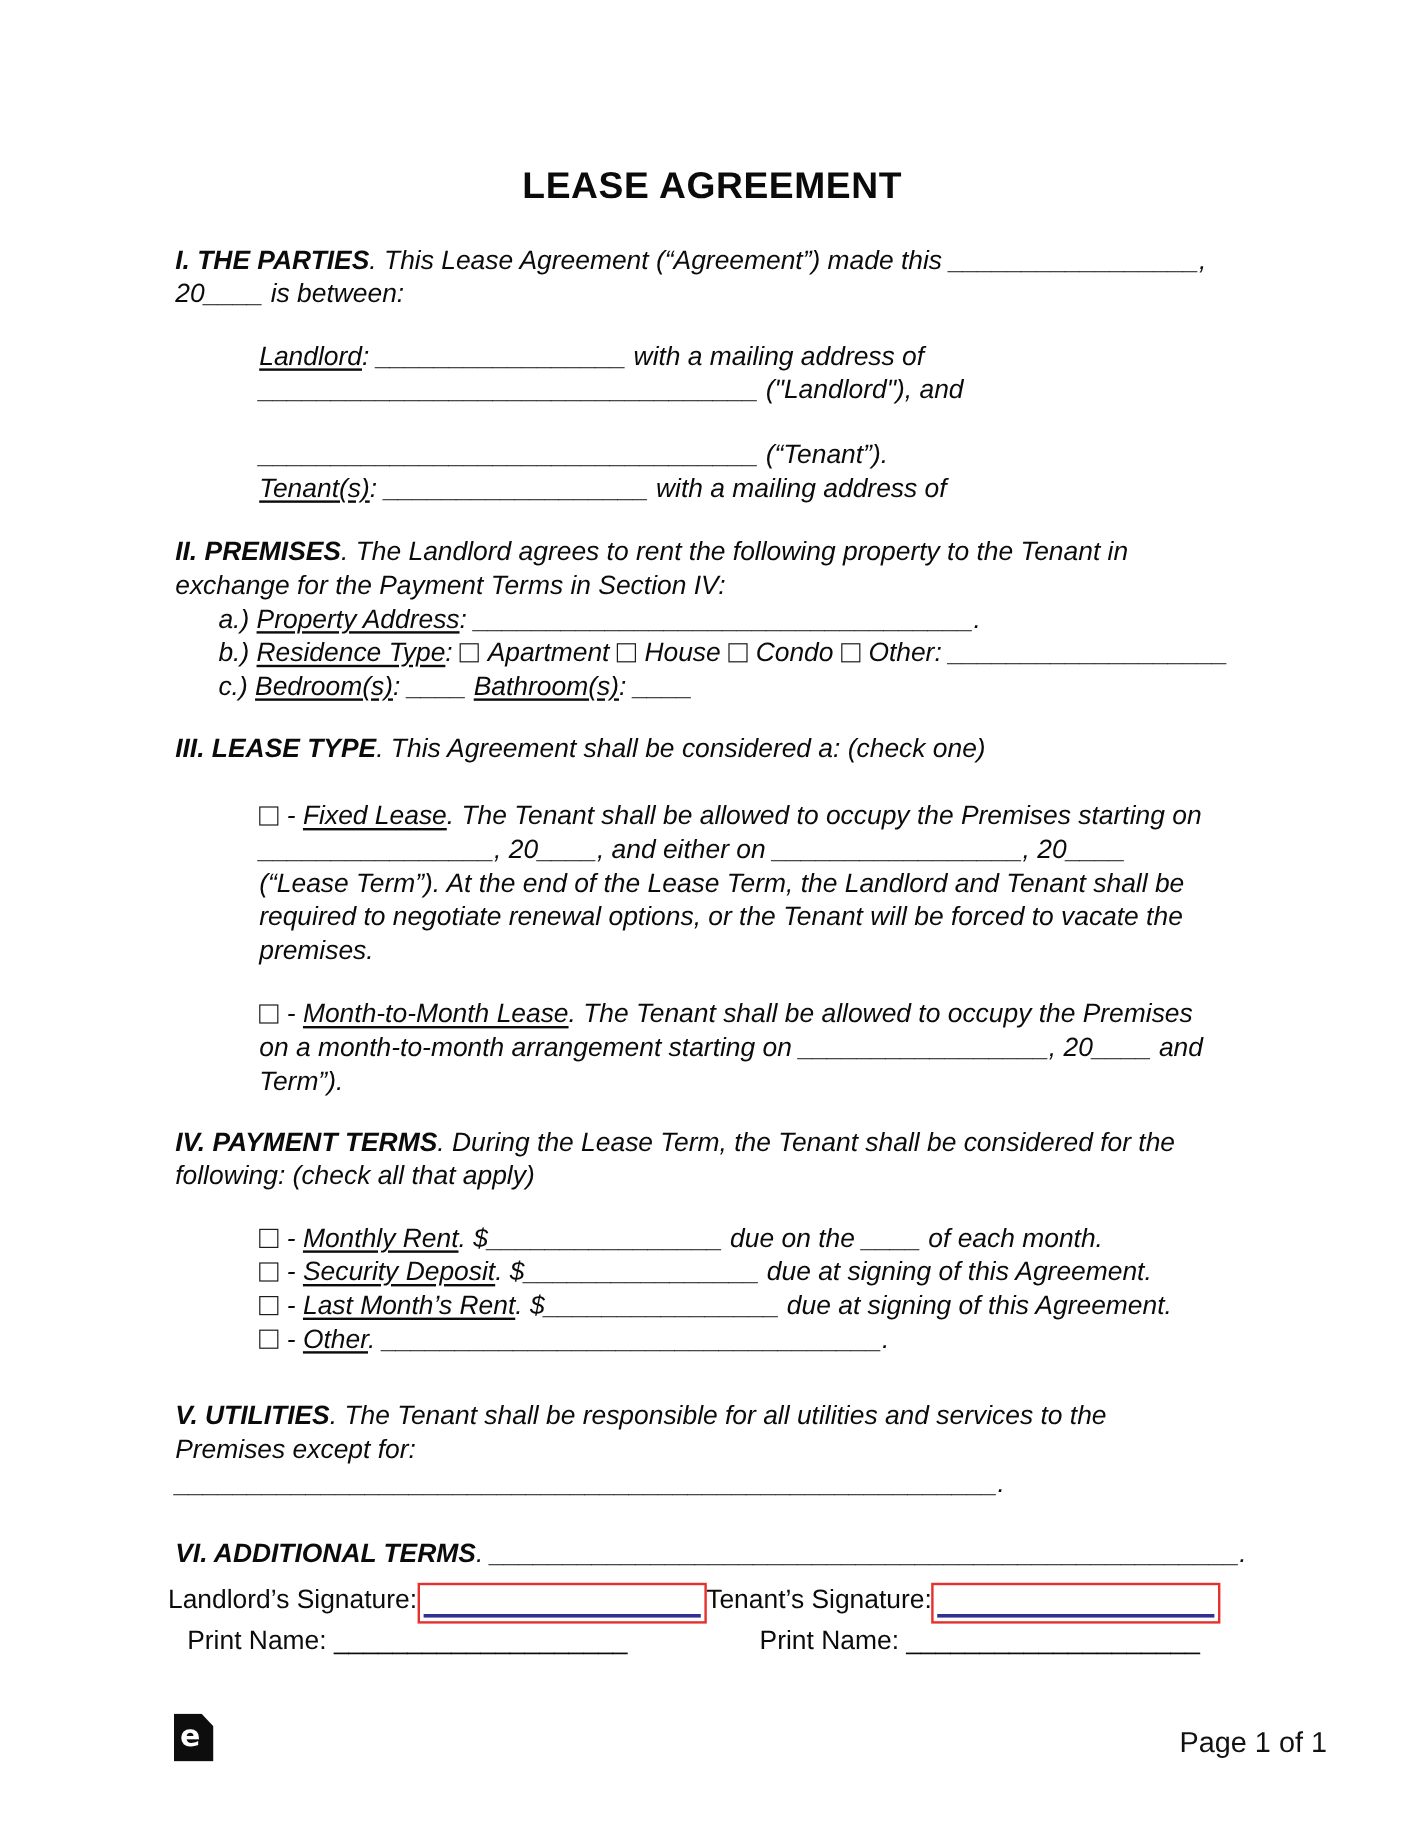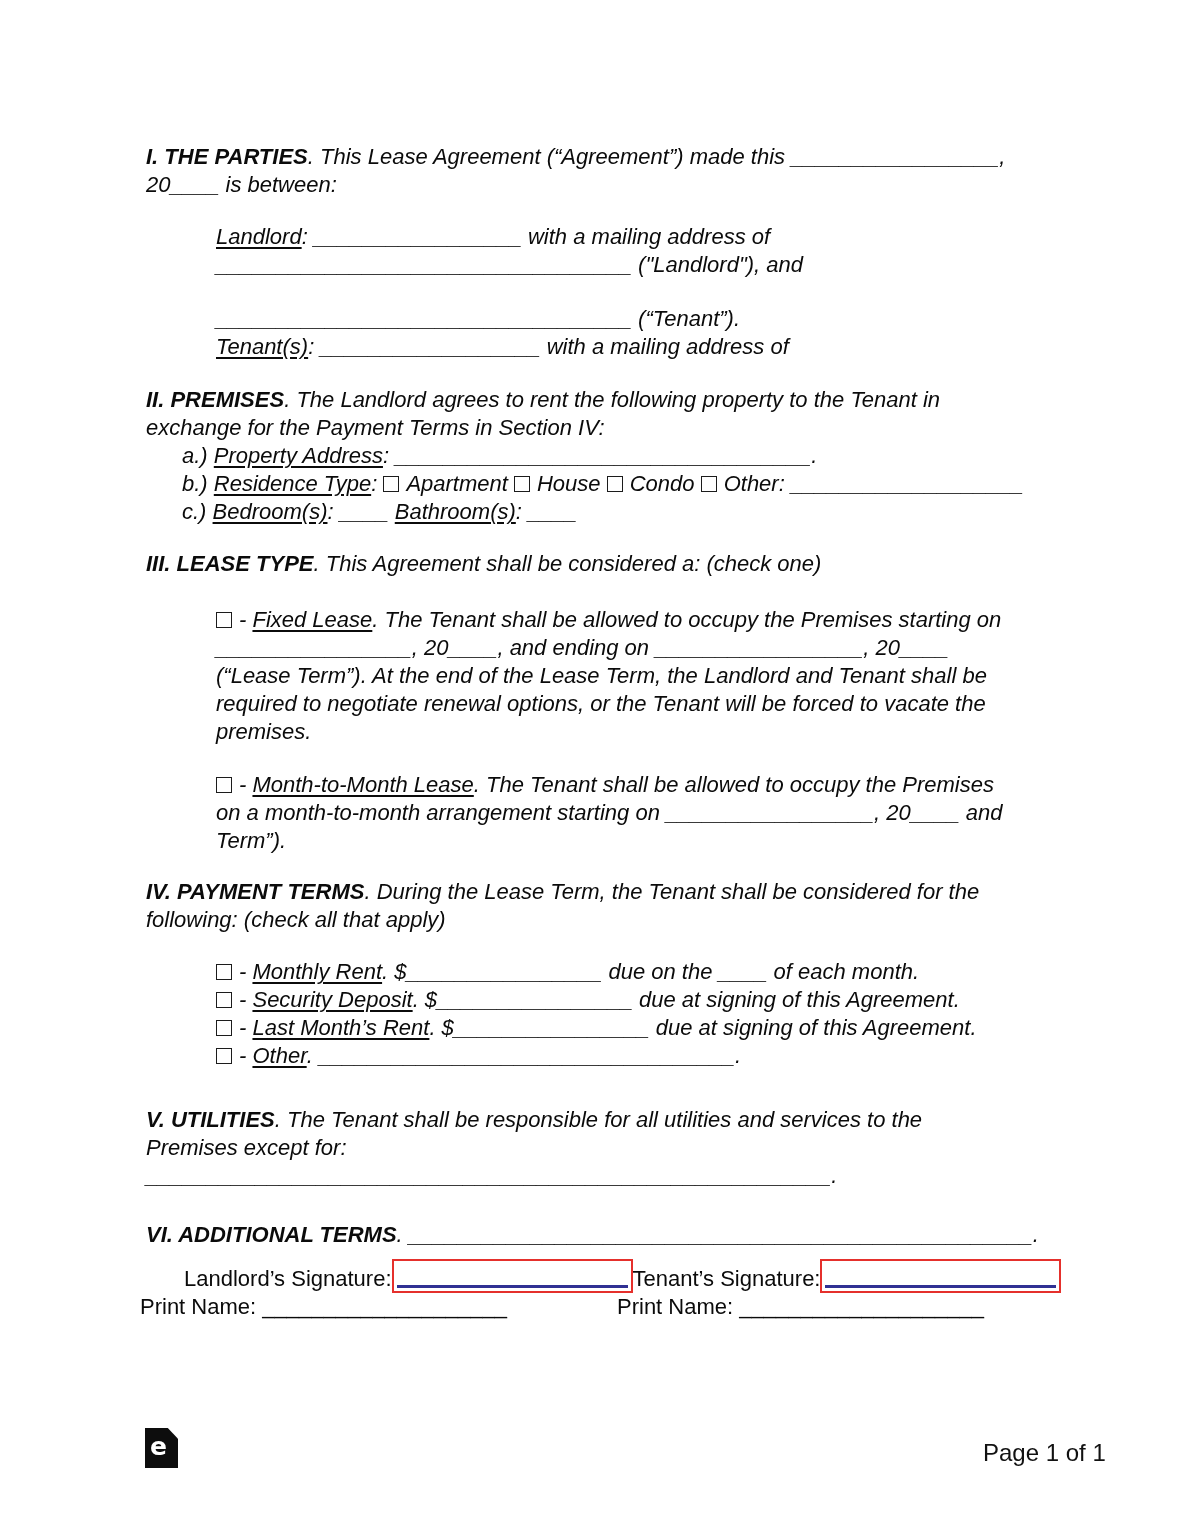--- a/index.html
+++ b/index.html
@@ -36,36 +36,36 @@
   .mb31 { margin-bottom: 31px; } .mb36 { margin-bottom: 36px; }
   .mb10 { margin-bottom: 10px; }
   .cb {
     display: inline-block;
     width: 14px; height: 14px;
     border: 1.5px solid #1c1c1c;
     vertical-align: -1px;
     margin-right: 7px;
     background: #fff;
   }
-  .sigrow { display: flex; align-items: flex-end; height: 34px; white-space: pre; margin-left: 44px; }
+  .sigrow { display: flex; align-items: flex-start; height: 34px; white-space: pre; }
   .sig-field {
     position: relative;
     display: inline-block;
     width: 237px; height: 30px;
     border: 2px solid #e5302c;
     background: #ffffff;
     flex: 0 0 auto;
   }
   .sig-field .sig-underline {
     position: absolute;
     left: 3px; right: 3px; bottom: 3px;
     height: 3px;
     background: #303193;
   }
-  .printrow { display: flex; white-space: pre; }
+  .printrow { display: flex; white-space: pre; margin-left: 16px; }
   .printrow .pleft { flex: 0 0 477px; }
   .logo {
     position: absolute;
     left: 145px; top: 1428px;
     width: 33px; height: 40px;
     background: #0d0d0d;
     -webkit-clip-path: polygon(0 0, 69% 0, 100% 27%, 100% 100%, 0 100%);
     clip-path: polygon(0 0, 69% 0, 100% 27%, 100% 100%, 0 100%);
   }
   .logo .letter {
@@ -83,20 +83,21 @@
     font-size: 24px;
     line-height: 24px;
     color: #111111;
   }
 </style>
 </head>
 <body>
 
 <div class="page">
 
+  <h1 class="title">LEASE AGREEMENT</h1>
 
   <p class="para mb24">
       <span class="line"><span class="b">I. THE PARTIES</span><span>. This Lease Agreement (“Agreement”) made this _________________,</span></span>
       <span class="line">20____ is between:</span>
     </p>
 
   <p class="para ind mb26">
       <span class="line"><span class="u">Landlord</span><span>: _________________ with a mailing address of</span></span>
       <span class="line">__________________________________ ("Landlord"), and</span>
     </p>
@@ -113,21 +114,21 @@
       <span class="line item"><span>b.) </span><span class="u">Residence Type</span><span>: </span><span class="cb"></span><span>Apartment </span><span class="cb"></span><span>House </span><span class="cb"></span><span>Condo </span><span class="cb"></span><span>Other: ___________________</span></span>
       <span class="line item"><span>c.) </span><span class="u">Bedroom(s)</span><span>: ____ </span><span class="u">Bathroom(s)</span><span>: ____</span></span>
     </p>
 
   <p class="para mb28">
       <span class="line"><span class="b">III. LEASE TYPE</span><span>. This Agreement shall be considered a: (check one)</span></span>
     </p>
 
   <p class="para ind mb25">
       <span class="line"><span class="cb"></span><span>- </span><span class="u">Fixed Lease</span><span>. The Tenant shall be allowed to occupy the Premises starting on</span></span>
-      <span class="line">________________, 20____, and ending on _________________, 20____</span>
+      <span class="line">________________, 20____, and either on _________________, 20____</span>
       <span class="line">(“Lease Term”). At the end of the Lease Term, the Landlord and Tenant shall be</span>
       <span class="line">required to negotiate renewal options, or the Tenant will be forced to vacate the</span>
       <span class="line">premises.</span>
     </p>
 
   <p class="para ind mb23">
       <span class="line"><span class="cb"></span><span>- </span><span class="u">Month-to-Month Lease</span><span>. The Tenant shall be allowed to occupy the Premises</span></span>
       <span class="line">on a month-to-month arrangement starting on _________________, 20____ and</span>
       <span class="line">Term”).</span>
     </p>

